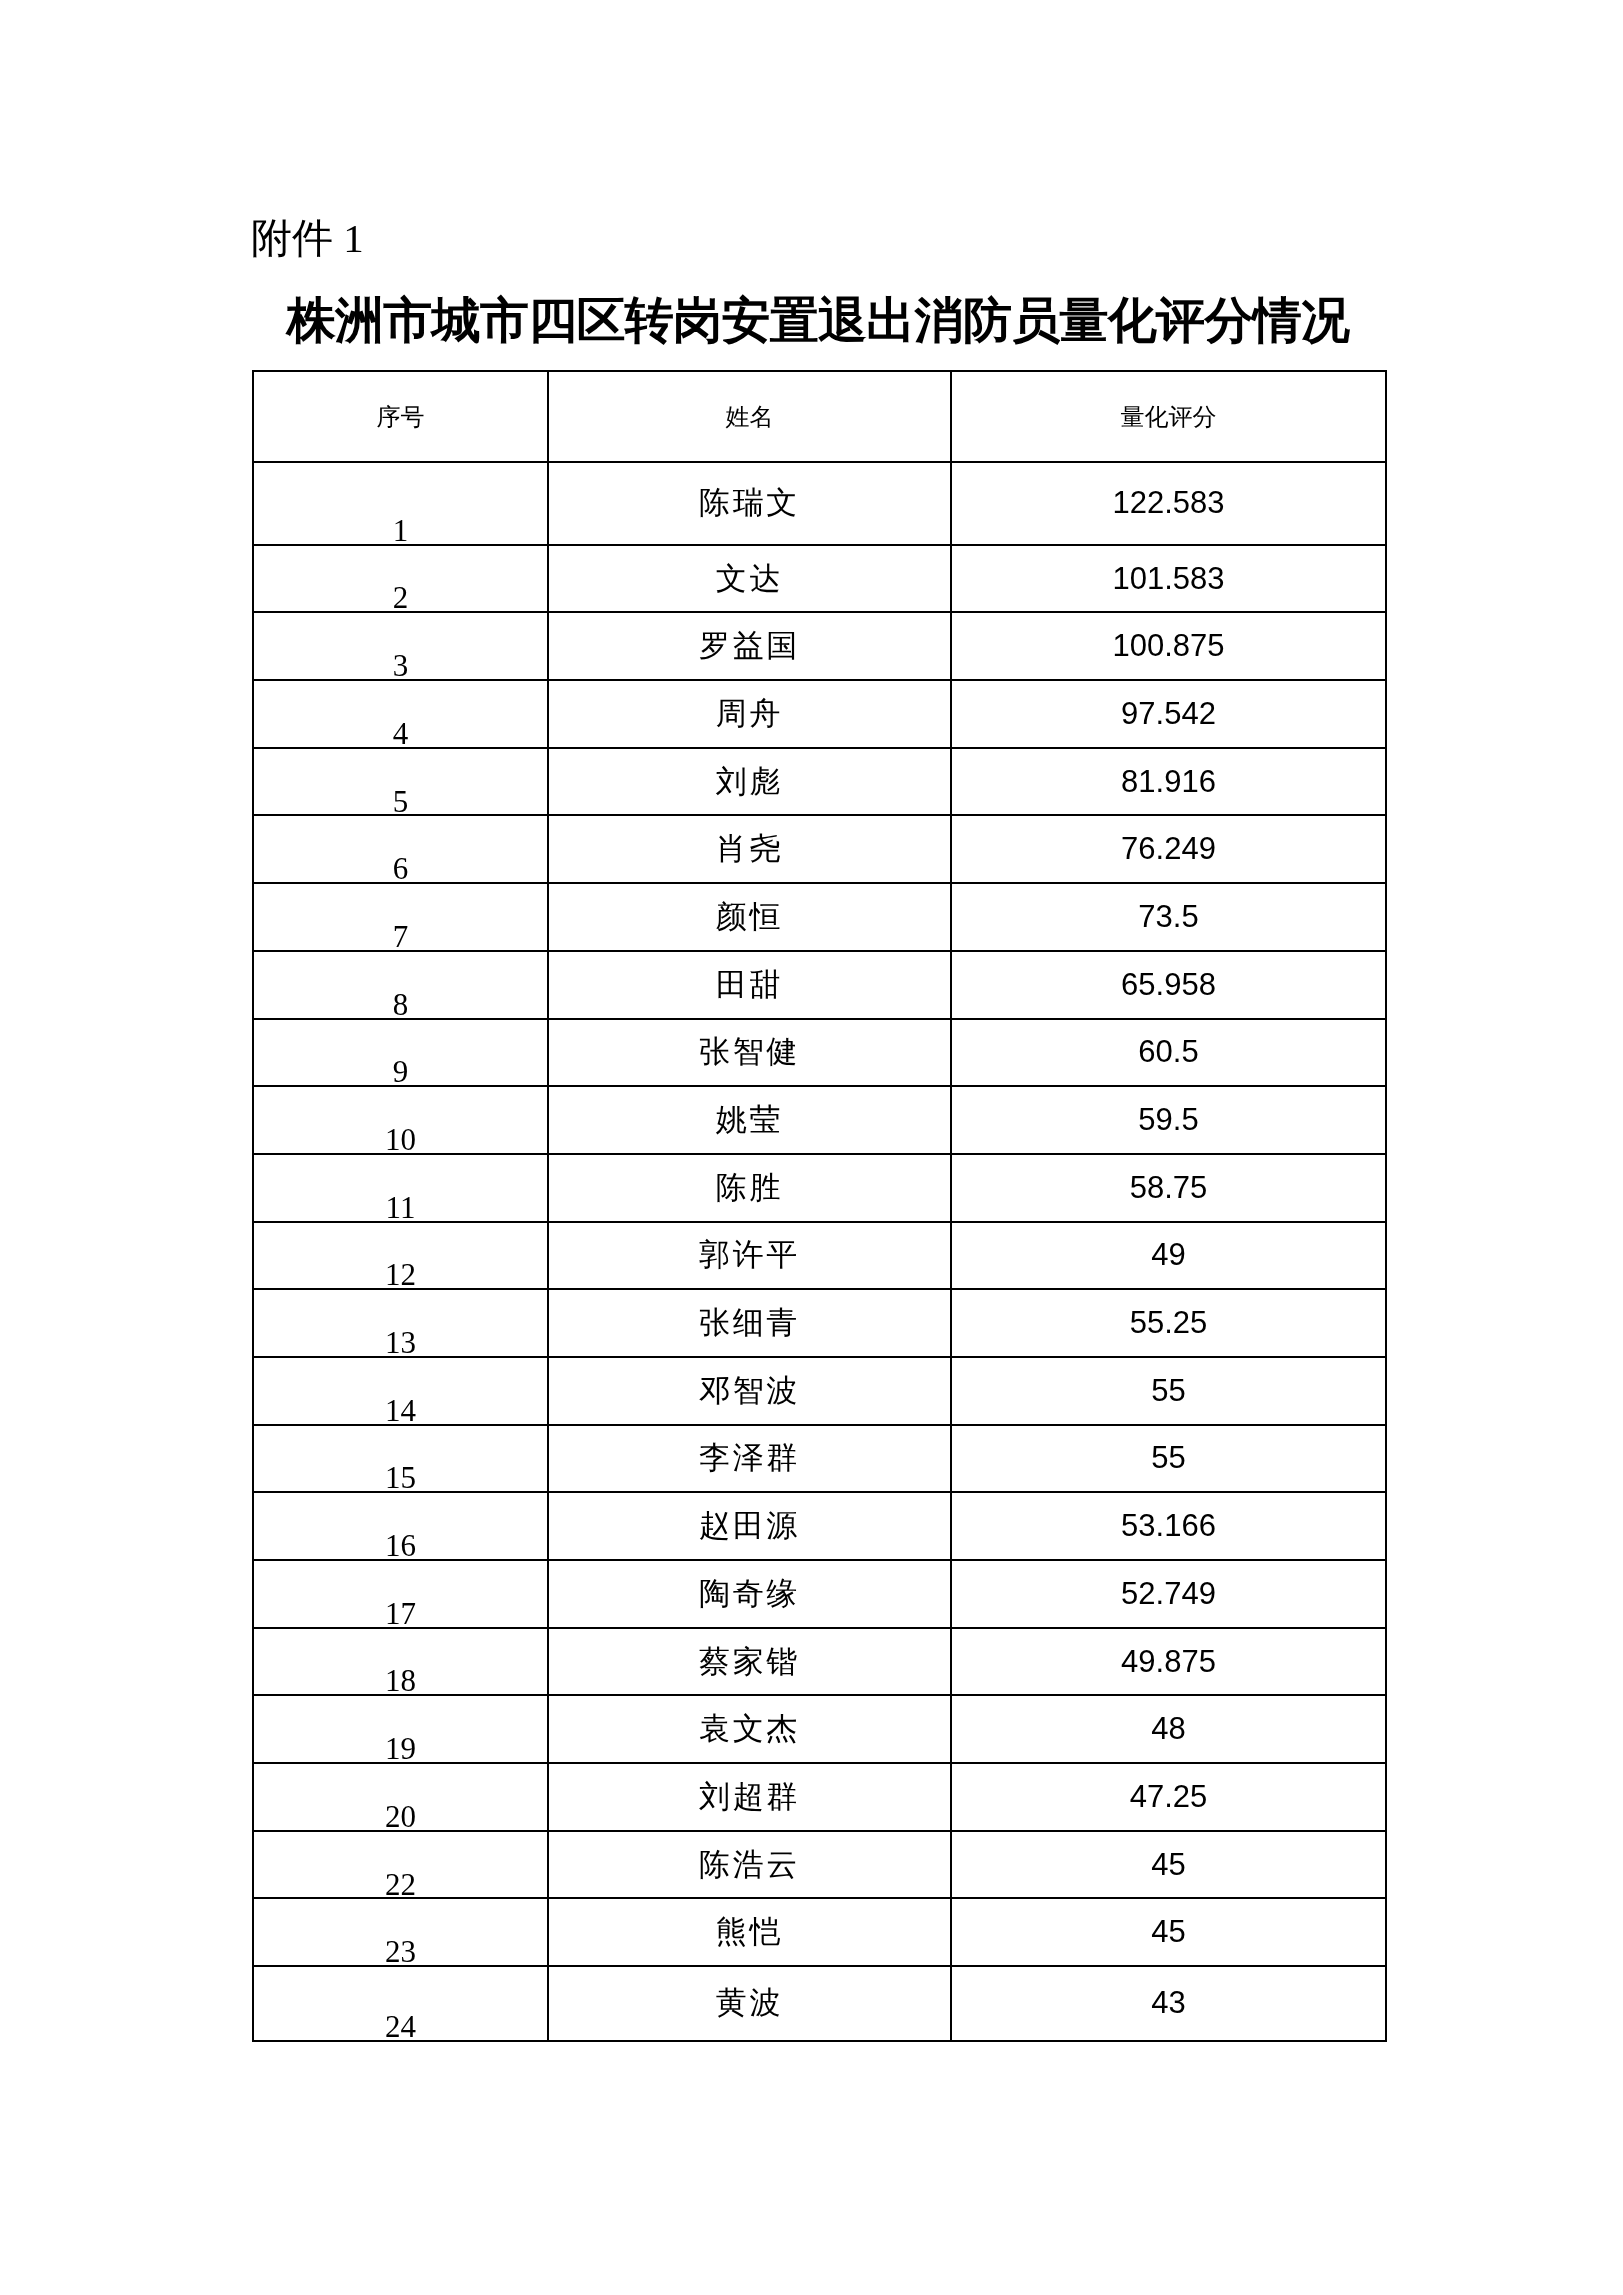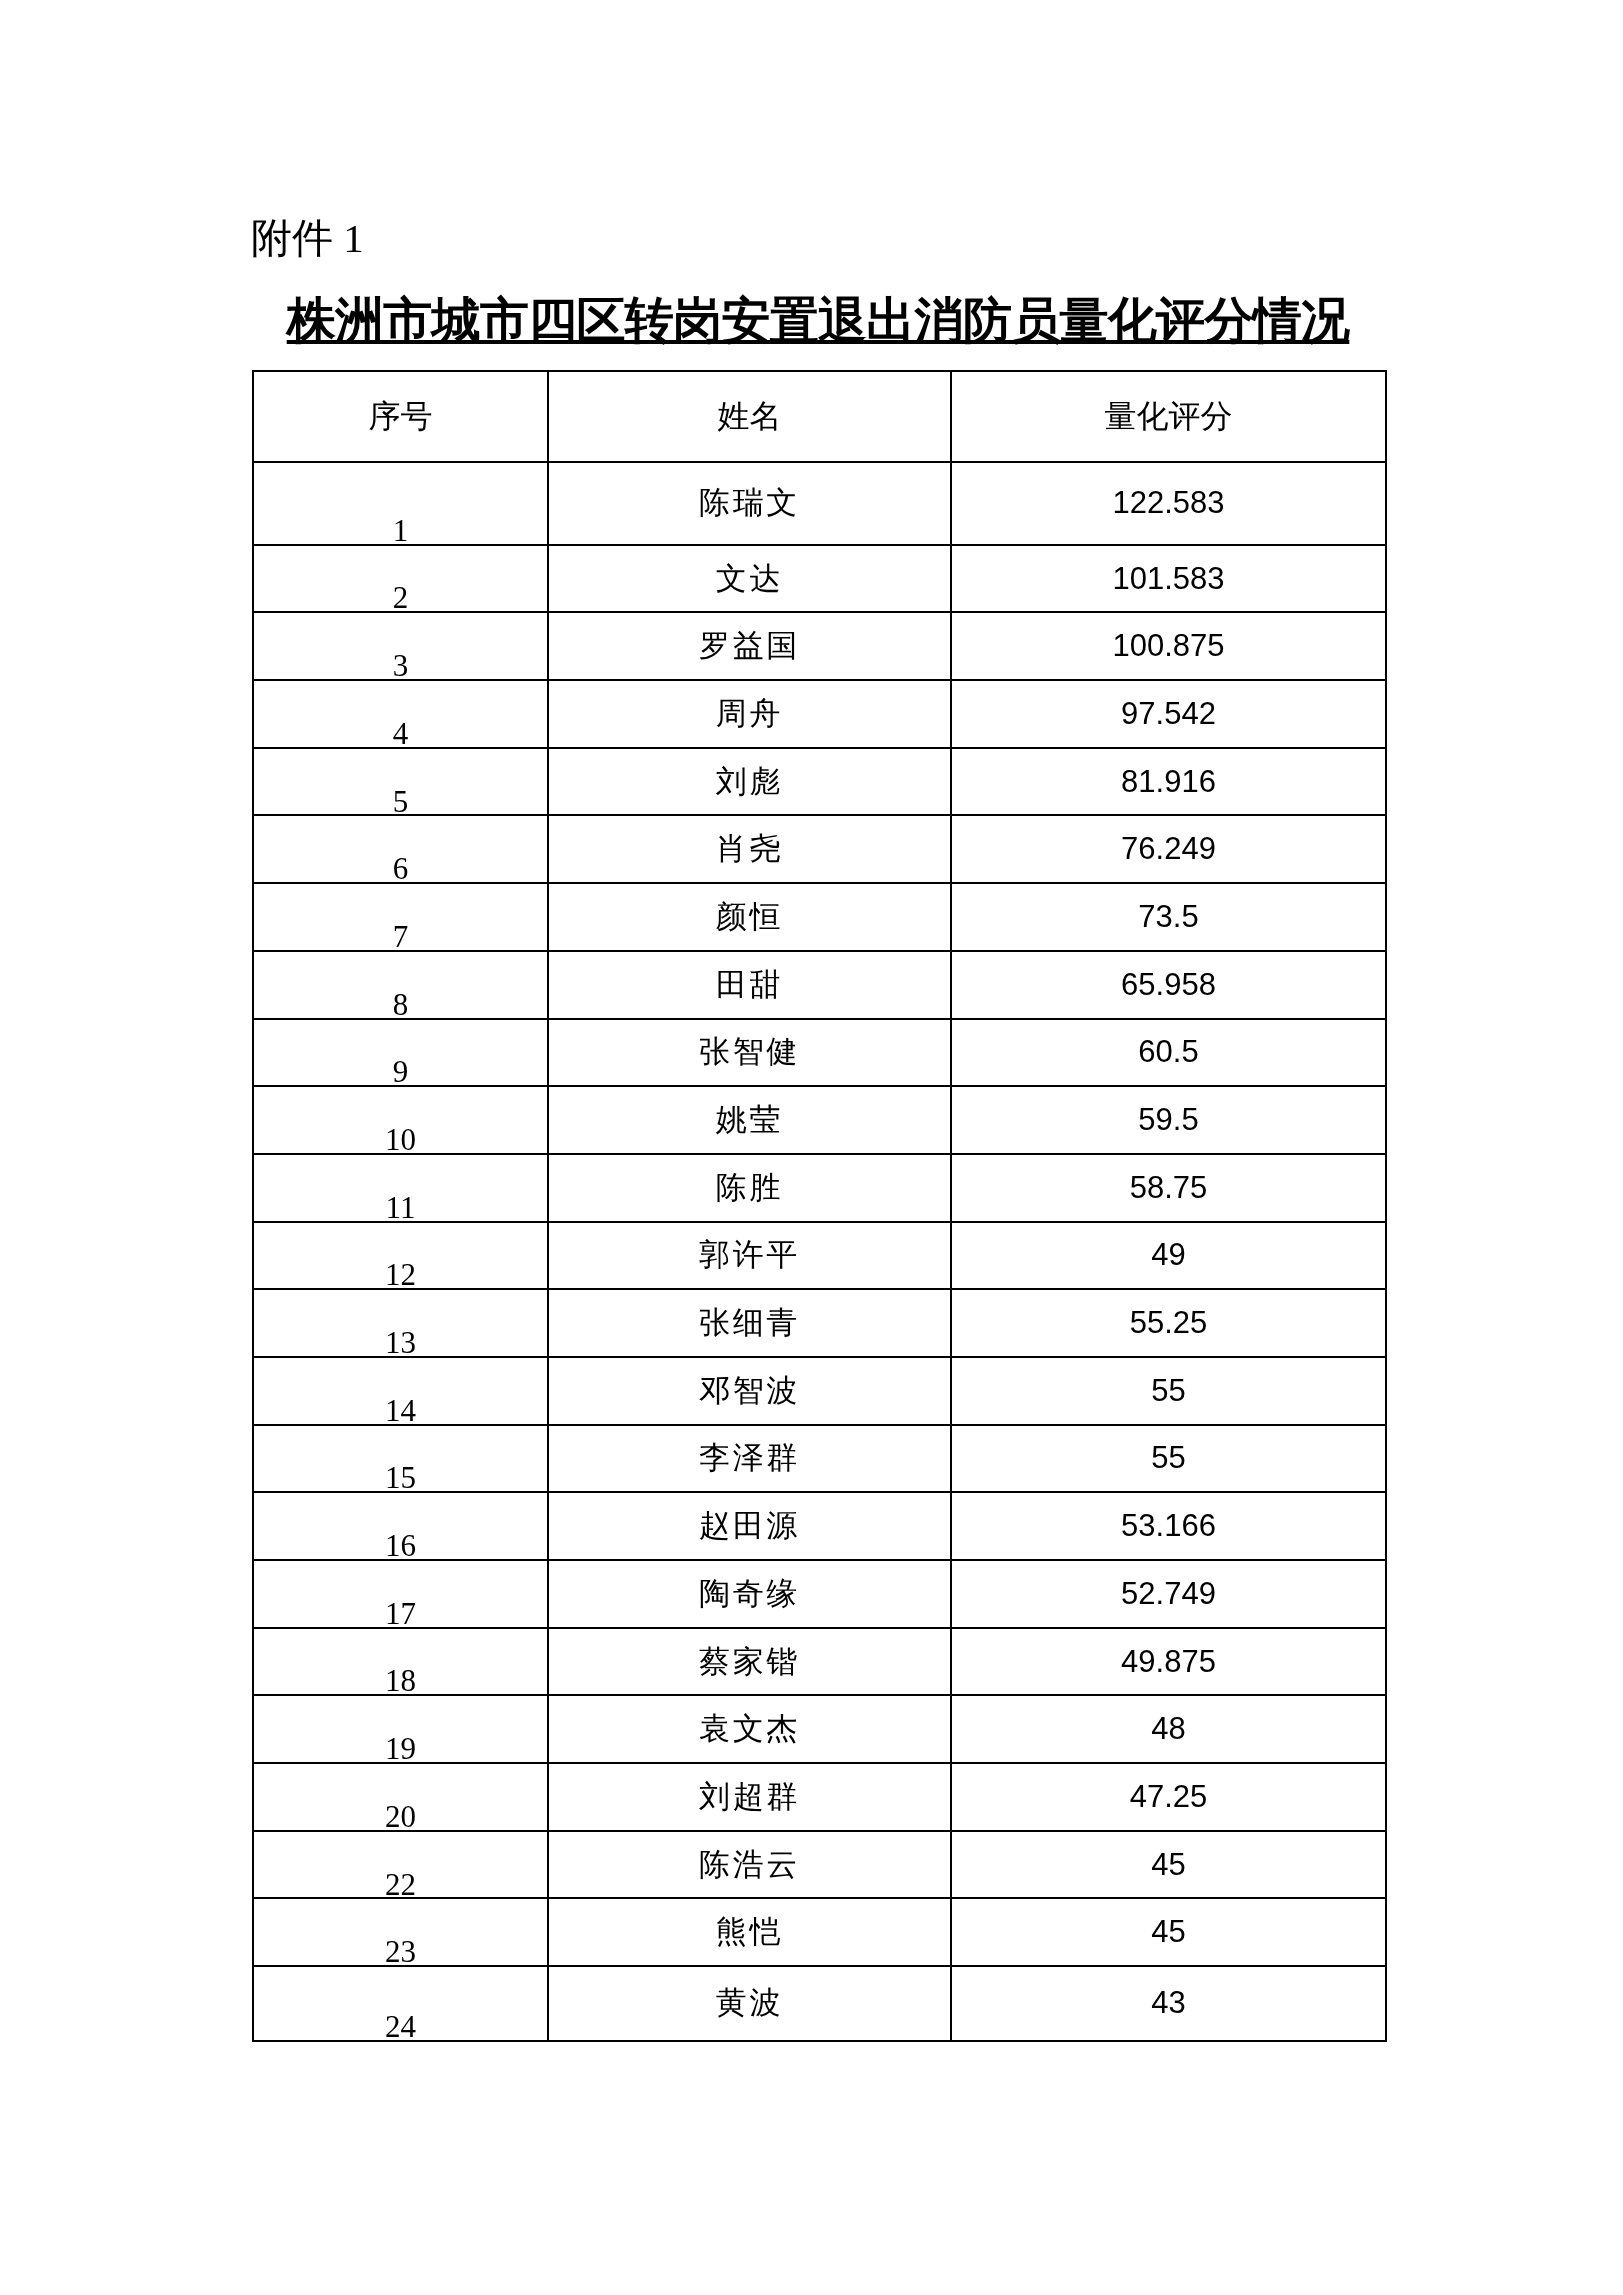--- a/index.html
+++ b/index.html
@@ -8,36 +8,36 @@
       font-family: "Liberation Serif", "DejaVu Serif", serif; color: #000;
     }
     .attachment {
       position: absolute; left: 251px; top: 210px;
       font-size: 41px; line-height: 57px;
       font-family: Liberation Serif, serif;
     }
     .title {
       position: absolute; left: 252px; width: 1132px; top: 286px;
       text-align: center; font-size: 49px; line-height: 68px; font-weight: bold;
-      font-family: "DejaVu Serif", "Liberation Serif", serif; letter-spacing: -0.7px; text-decoration: underline;
+      font-family: "DejaVu Serif", "Liberation Serif", serif; letter-spacing: -0.7px;
     }
     table.score {
       position: absolute; left: 252px; top: 370px; width: 1133px;
       border-collapse: collapse; table-layout: fixed;
     }
     table.score col.c1 { width: 295px; }
     table.score col.c2 { width: 403px; }
     table.score col.c3 { width: 435px; }
     table.score th, table.score td {
       border: 2px solid #000; text-align: center; padding: 0;
       font-size: 31px; font-weight: normal;
     }
     table.score th {
       height: 89px; font-family: "DejaVu Sans", "Liberation Sans", sans-serif;
-      font-size: 32px;
+      font-size: 24px;
     }
     table.score td { height: 63px; }
     table.score tr.first td { height: 78px; }
     table.score tr.last td { height: 70px; }
     td.idx { vertical-align: bottom; padding-bottom: 2.7px !important; line-height: 34px; }
     td.idx span { position: relative; top: 6.8px; }
     td.name { font-family: "DejaVu Serif", "Liberation Serif", serif; font-size: 30px; letter-spacing: 2.7px; margin-top: 40px; }
     td.score-val { font-family: Liberation Sans, sans-serif; font-size: 33px; margin-left: 6px; }
   </style>
 </head>

